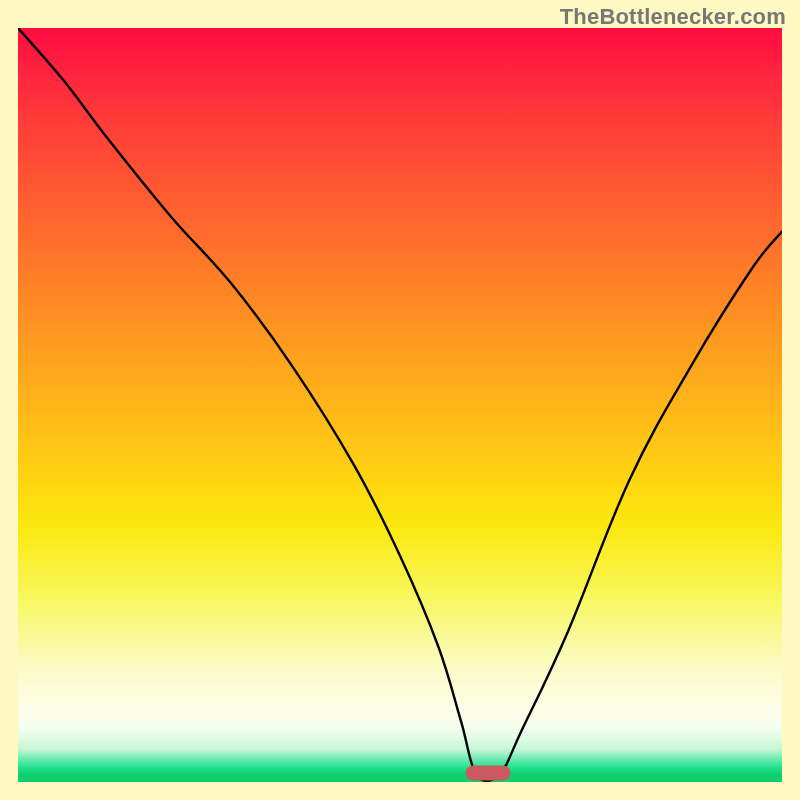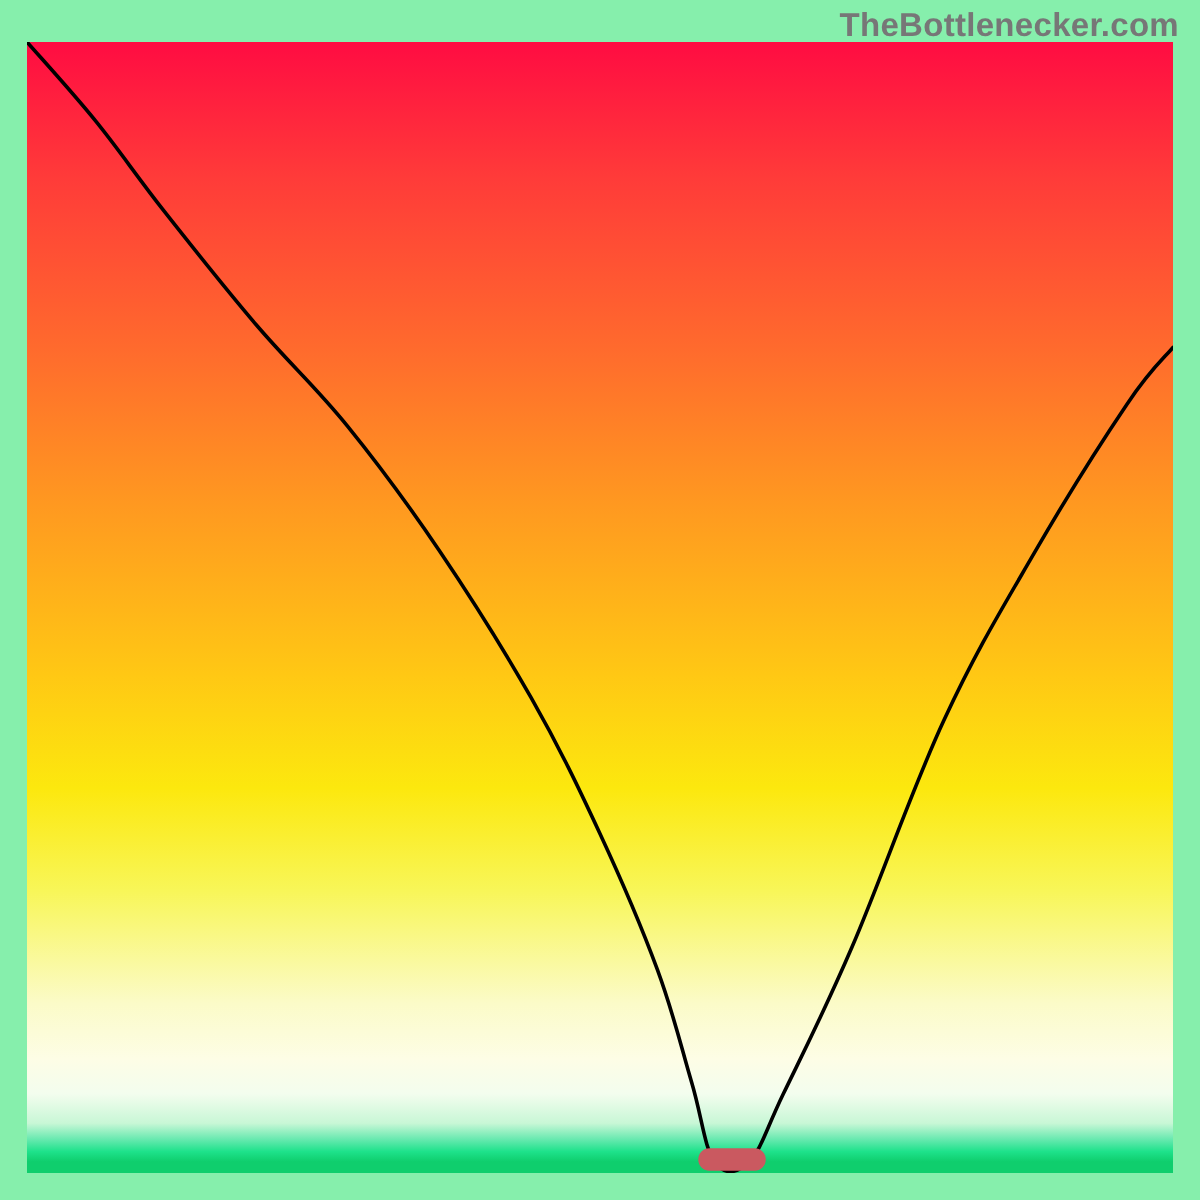--- a/index.html
+++ b/index.html
@@ -8,21 +8,21 @@
     width: 800px;
     height: 800px;
     background: #000;
     overflow: hidden;
     font-family: Arial, Helvetica, sans-serif;
   }
   .frame {
     position: relative;
     width: 800px;
     height: 800px;
-    background: #86efac;
+    background: #fef9c3;
   }
   .watermark {
     position: absolute;
     top: 4px;
     right: 14px;
     color: #777;
     font-size: 22px;
     font-weight: 600;
     letter-spacing: 0.2px;
     z-index: 10;

